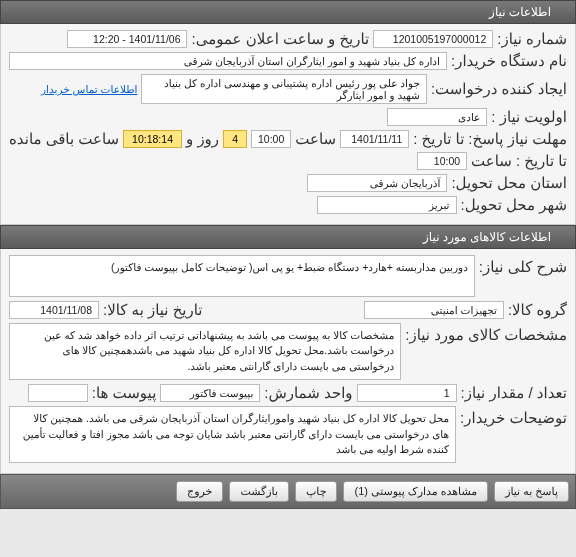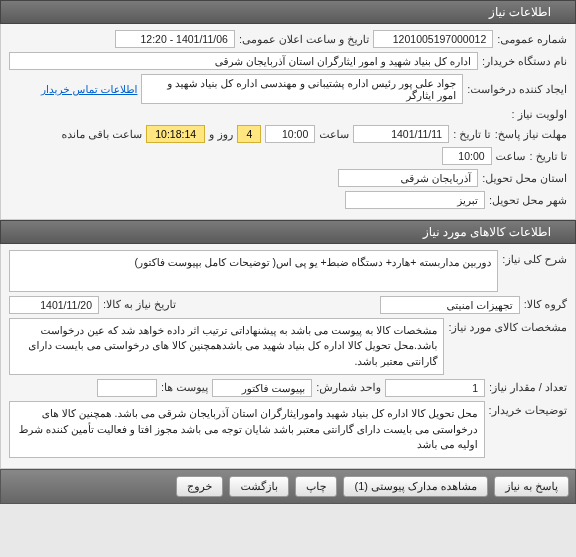--- a/index.html
+++ b/index.html
@@ -26,21 +26,21 @@
   .row {
     display: flex;
     align-items: center;
     margin-bottom: 4px;
     gap: 4px;
     flex-wrap: nowrap;
   }
   .label {
     color: #333;
     white-space: nowrap;
-    font-size: 11px;
+    font-size: 15px;
   }
   .value-box {
     background: #fff;
     border: 1px solid #bbb;
     padding: 2px 6px;
     font-size: 10.5px;
     color: #222;
     min-height: 18px;
     display: inline-flex;
     align-items: center;
@@ -92,39 +92,40 @@
   .small-input { width: 90px; }
   .tiny-input { width: 50px; }
 </style>
 </head>
 <body>
 
 <div class="section-header">اطلاعات نیاز</div>
 <div class="section-body">
 
   <div class="row">
-    <span class="label">شماره عمومی:</span>
+    <span class="label">شماره نیاز:</span>
     <span class="value-box" style="width:120px">1201005197000012</span>
     <span class="label">تاریخ و ساعت اعلان عمومی:</span>
     <span class="value-box" style="width:120px">1401/11/06 - 12:20</span>
   </div>
 
   <div class="row">
     <span class="label">نام دستگاه خریدار:</span>
     <span class="value-box wide">اداره کل بنیاد شهید و امور ایثارگران استان آذربایجان شرقی</span>
   </div>
 
   <div class="row">
     <span class="label">ایجاد کننده درخواست:</span>
     <span class="value-box wide">جواد علی پور رئیس اداره پشتیبانی و مهندسی اداره کل بنیاد شهید و امور ایثارگر</span>
     <a class="link-blue">اطلاعات تماس خریدار</a>
   </div>
 
   <div class="row">
     <span class="label">اولویت نیاز :</span>
+    <span class="value-box" style="width:100px">عادی</span>
   </div>
 
   <div class="row">
     <span class="label">مهلت نیاز پاسخ:</span>
     <span class="label">تا تاریخ :</span>
     <span class="value-box" style="width:96px">1401/11/11</span>
     <span class="label">ساعت</span>
     <span class="value-box tiny-input">10:00</span>
     <span class="yellow-box">4</span>
     <span class="label">روز و</span>
@@ -156,21 +157,21 @@
   <div class="row" style="align-items:flex-start">
     <span class="label" style="padding-top:3px">شرح کلی نیاز:</span>
     <textarea class="textarea-box" rows="2" readonly="" style="">دوربین مداربسته +هارد+ دستگاه ضبط+ یو پی اس( توضیحات کامل بپیوست فاکتور)</textarea>
   </div>
 
   <div class="row">
     <span class="label">گروه کالا:</span>
     <span class="value-box" style="width:140px">تجهیزات امنیتی</span>
     <span class="spacer"></span>
     <span class="label">تاریخ نیاز به کالا:</span>
-    <span class="value-box small-input">1401/11/20</span>
+    <span class="value-box small-input">1401/11/08</span>
   </div>
 
   <div class="row" style="align-items:flex-start">
     <span class="label" style="padding-top:3px">مشخصات کالای مورد نیاز:</span>
     <textarea class="textarea-box" rows="3" readonly="" style="">مشخصات کالا به پیوست می باشد به پیشنهاداتی ترتیب اثر داده خواهد شد که عین درخواست باشد.محل تحویل کالا اداره کل بنیاد شهید می باشدهمچنین کالا های درخواستی می بایست دارای گارانتی معتبر باشد.</textarea>
   </div>
 
   <div class="row">
     <span class="label">تعداد / مقدار نیاز:</span>
     <span class="value-box" style="width:100px">1</span>

